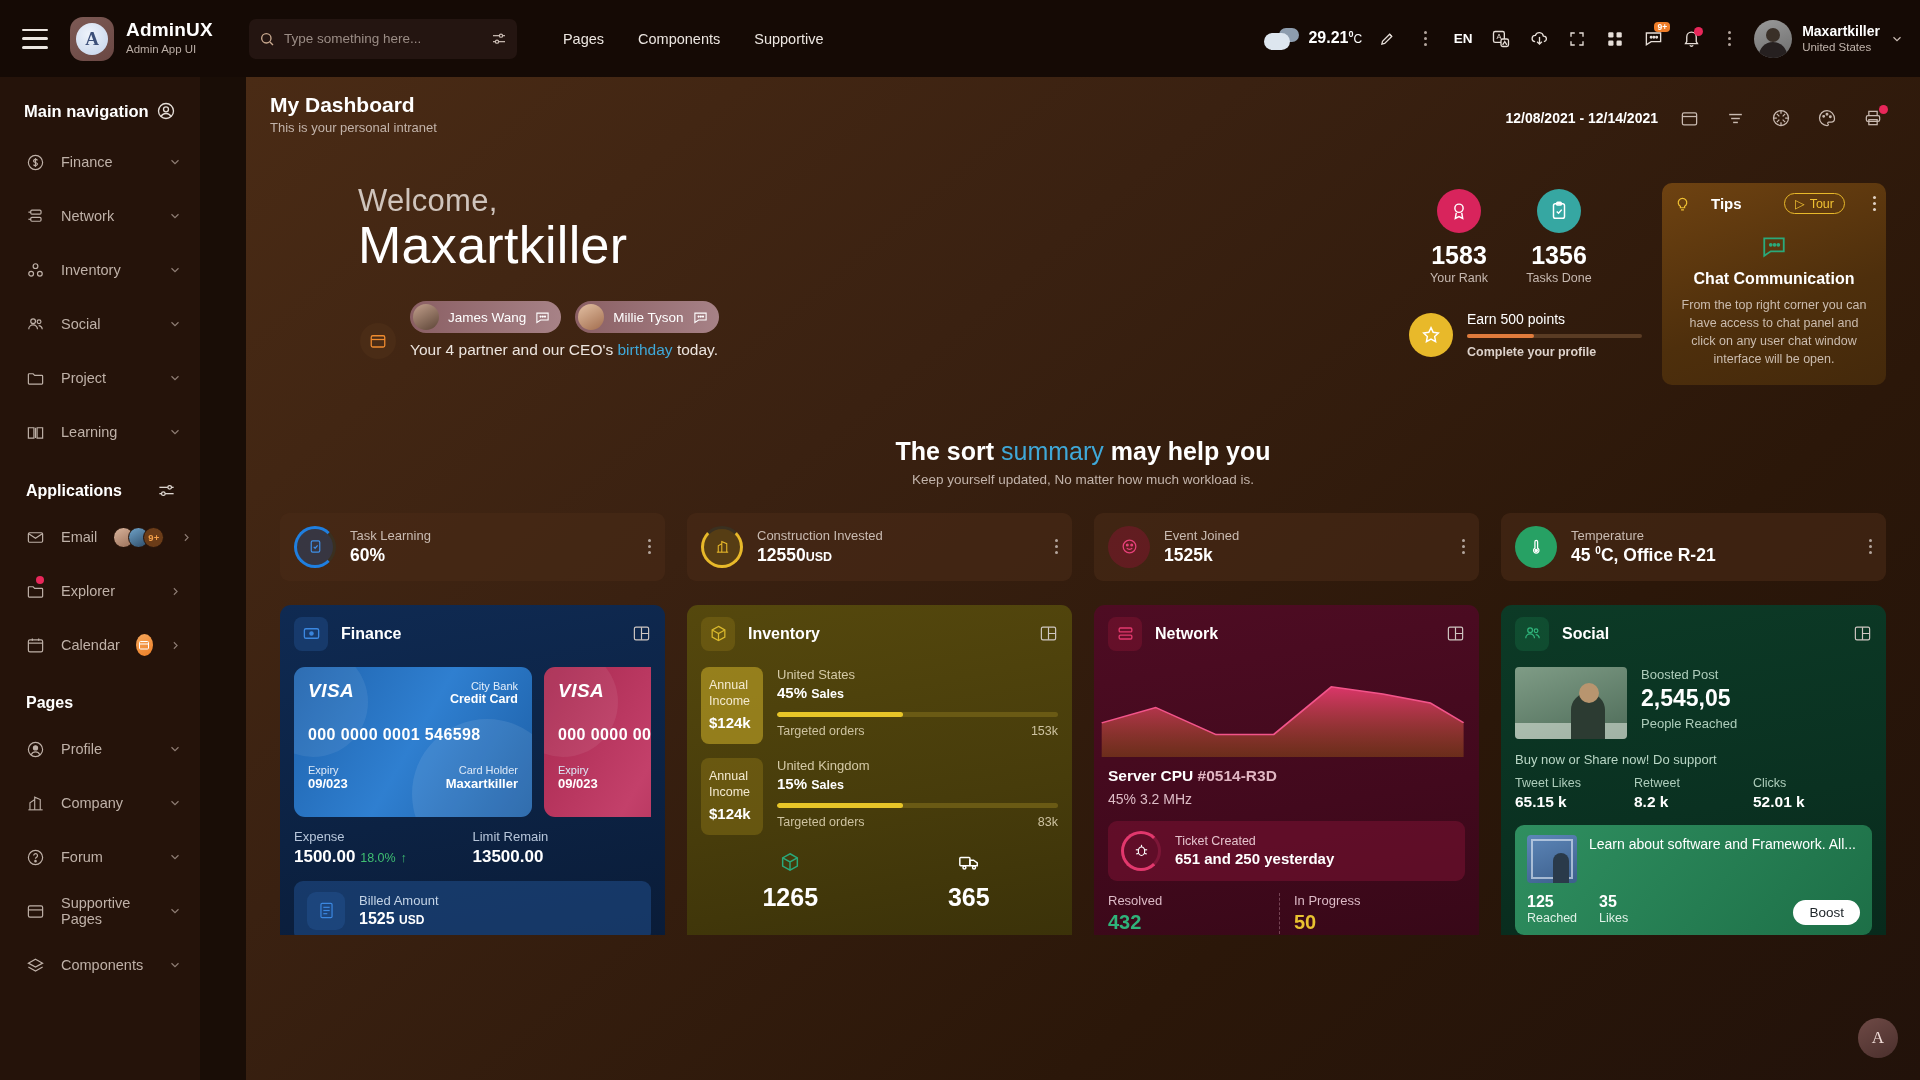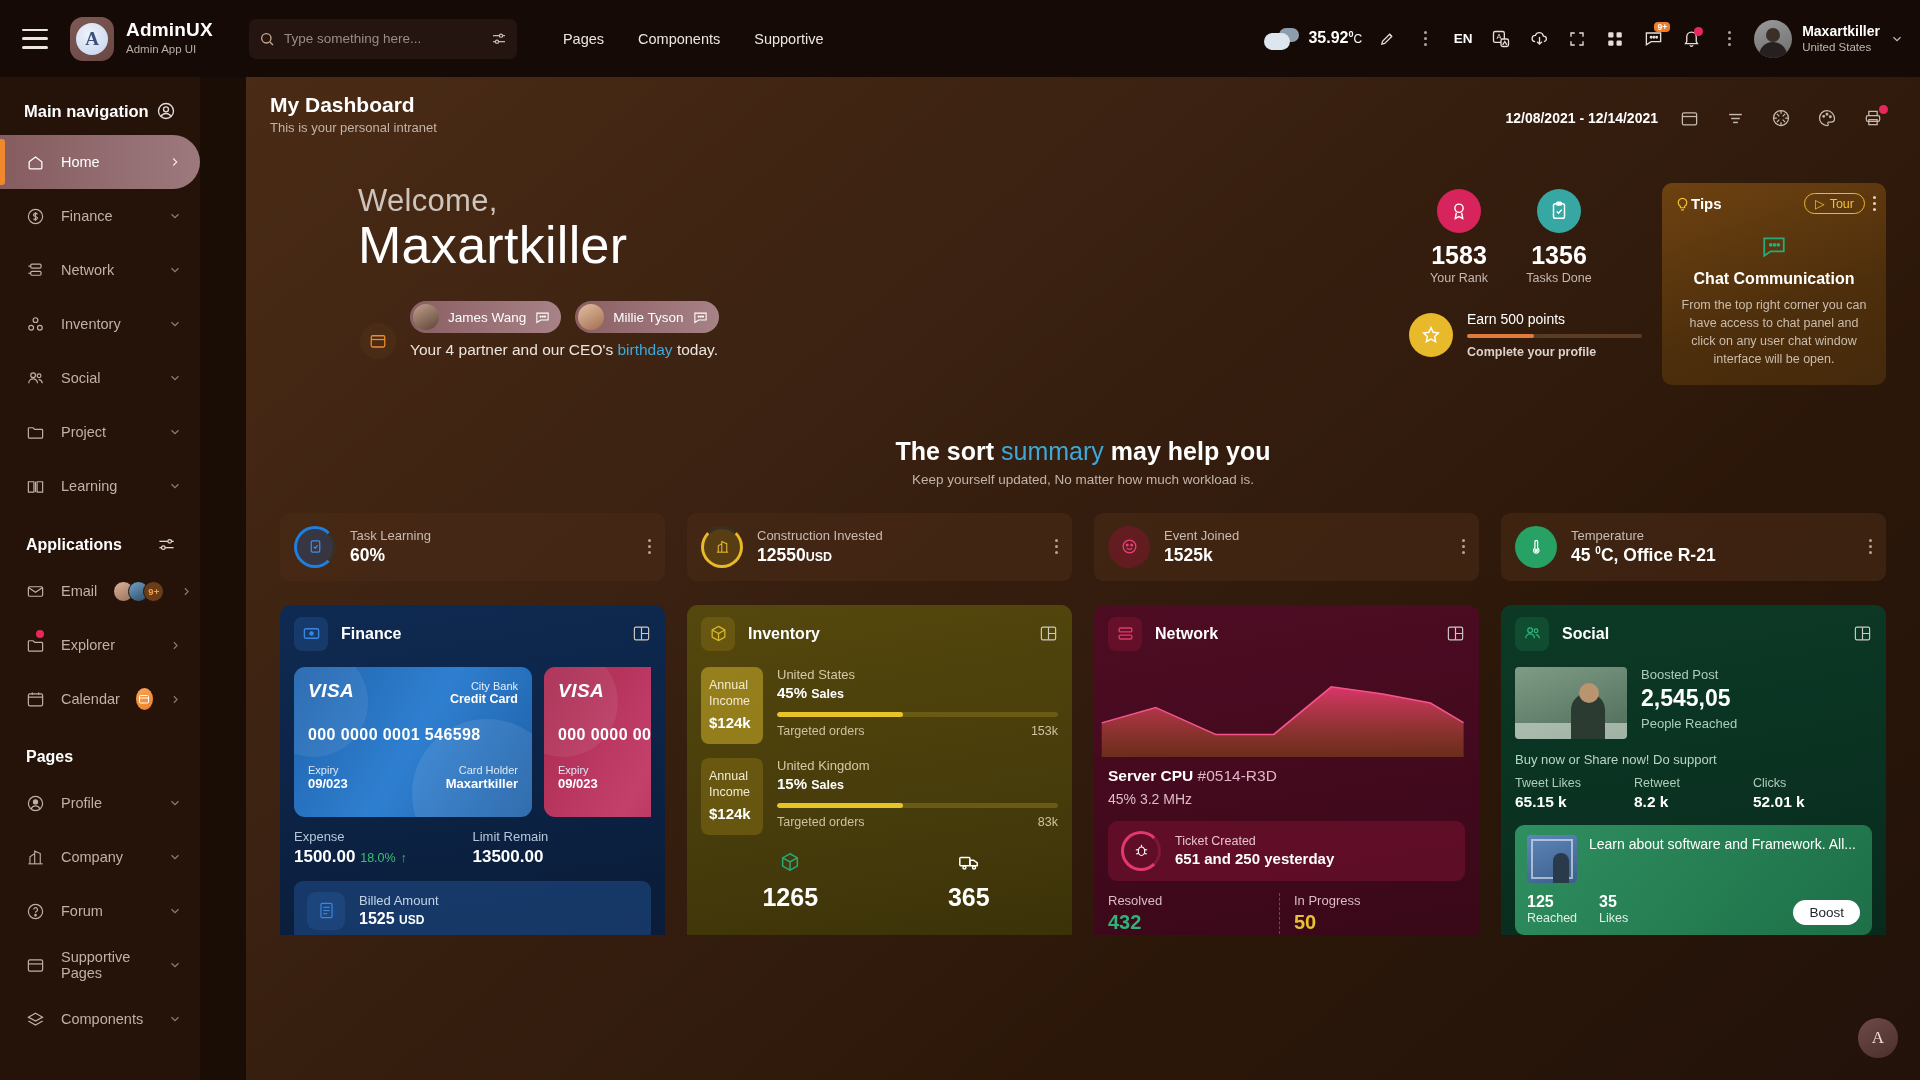--- a/index.html
+++ b/index.html
@@ -176,21 +176,21 @@
   .earn .t1 { font-size:14px;color:#fff;}
   .earn .bar { width: 175px; height:4px; background:#5a3c24; border-radius:3px; margin: 7px 0;}
   .earn .bar i { display:block; height:4px; width: 38%; background:#e07b3c; border-radius:3px;}
   .earn .t2 { font-size:12.5px;color:#ddd2cb; font-weight:bold;}
 
   .tips {
     width: 224px; margin-left: 20px;
     background: linear-gradient(160deg,#6e4211 0%, #4e2f0c 60%, #44290b 100%);
     border-radius: 10px; overflow:hidden; align-self:flex-start;
   }
-  .tips-head { display:flex; align-items:center; gap:0; padding: 10px 10px 10px 12px; }
+  .tips-head { display:flex; align-items:center; gap:20px; padding: 10px 10px 10px 12px; }
   .tips-head .lbl { font-size:15px; font-weight:bold; color:#fff; }
   .tour-btn {
     margin-left:auto; border:1px solid #e8b92a; border-radius: 12px;
     color:#f0c132; font-size:12.5px; padding: 2px 10px; display:flex; align-items:center; gap:5px;
     background: transparent; cursor:pointer; font-family:"Liberation Sans",sans-serif;
   }
   .tips-body { padding: 10px 14px 16px 14px; text-align:center; }
   .tips-body .t { font-size:16px; font-weight:bold; color:#fff; margin-top: 6px;}
   .tips-body .d { font-size:12.5px; color:#cbbcaf; line-height:1.45; margin-top: 8px;}
 
@@ -283,21 +283,21 @@
   .inv-foot { display:flex; font-size: 12.5px; color:#cdc2a0; margin-top: 7px;}
   .inv-foot .r { margin-left:auto; }
   .inv-bottom { display:flex; margin-top: 16px; text-align:center; }
   .inv-bottom .cell { flex:1; }
   .inv-bottom .n { font-size: 25px; font-weight:bold; color:#fff; margin-top: 6px;}
 
   
   .net-chart { height: 90px; position: relative; margin: 4px -14px 0 -14px; }
   .net-chart svg { display:block; width:100%; height:100%; }
   .net-cpu { font-size: 15.5px; color:#fff; margin-top: 10px;}
-  .net-cpu .muted { color:#e0b6c2; font-weight:normal;margin-top:20px;}
+  .net-cpu .muted { color:#e0b6c2; font-weight:bold;margin-top:20px;}
   .net-cpu b { font-weight:bold;}
   .net-sub { font-size: 14px; color:#ddbcc6; margin-top: 6px;}
   .ticket {
     margin-top: 14px; background: rgba(135,20,55,.45); border-radius: 9px;
     display:flex; align-items:center; gap:14px; padding: 10px 13px;
   }
   .ticket .ring { width:40px;height:40px;border-radius:50%;display:flex;align-items:center;justify-content:center;
                   border: 3px solid #e2386d; border-right-color: rgba(226,56,109,.22); color:#fff;}
   .ticket .lb { font-size: 12.5px; color:#e4c3cd;}
   .ticket .vl { font-size: 15px; font-weight:bold; color:#fff; margin-top:2px;}
@@ -399,21 +399,21 @@
     </div>
 
     <div class="topright">
       <div class="weather">
         <div class="cloud-ico">
           <div class="c1"></div>
             <div class="c3"></div>
             <div class="c2"></div>
         </div>
         <div class="temp">
-          <span>35.92</span><sup>0</sup><span class="unit">C</span>
+          <span>29.21</span><sup>0</sup><span class="unit">C</span>
         </div>
       </div>
       <div class="tb-icon">
         <svg width="17" height="17" viewBox="0 0 24 24" fill="none" stroke="#e6ded8" stroke-width="1.8">
           <path d="M4 20l4-1 10-10-3-3L5 16z"></path>
             <path d="M15 6l3 3"></path>
         </svg>
       </div>
       <div class="tb-icon">
         <span class="dots-v">
@@ -498,33 +498,20 @@
       <span class="lbl">Main navigation</span>
       <span class="ico">
         <svg width="20" height="20" viewBox="0 0 24 24" fill="none" stroke="#e4ddd7" stroke-width="1.6">
           <circle cx="12" cy="12" r="9"></circle>
             <circle cx="12" cy="10" r="3"></circle>
             <path d="M6 19a6.5 6.5 0 0112 0"></path>
         </svg>
       </span>
     </div>
 
-    <div class="side-item active">
-      <span class="ico">
-        <svg width="19" height="19" viewBox="0 0 24 24" fill="none" stroke="#ffffff" stroke-width="1.6">
-          <path d="M4 11l8-6 8 6v8a1 1 0 01-1 1H5a1 1 0 01-1-1z"></path>
-        </svg>
-      </span>
-      <span class="txt">Home</span>
-      <span class="ico chev">
-        <svg width="14" height="14" viewBox="0 0 24 24" fill="none" stroke="#f3e7e7" stroke-width="2">
-            <path d="M9 6l6 6-6 6"></path>
-          </svg>
-      </span>
-    </div>
 
     <div class="side-item">
       <span class="ico">
         <svg width="19" height="19" viewBox="0 0 24 24" fill="none" stroke="#bfb1a8" stroke-width="1.5">
           <circle cx="12" cy="12" r="9"></circle>
             <path d="M14.5 9.3A2.8 2.8 0 009.5 10c0 2.4 5 1.6 5 4a2.8 2.8 0 01-5 .7"></path>
             <line x1="12" y1="6.5" x2="12" y2="17.5"></line>
         </svg>
       </span>
       <span class="txt">Finance</span>

